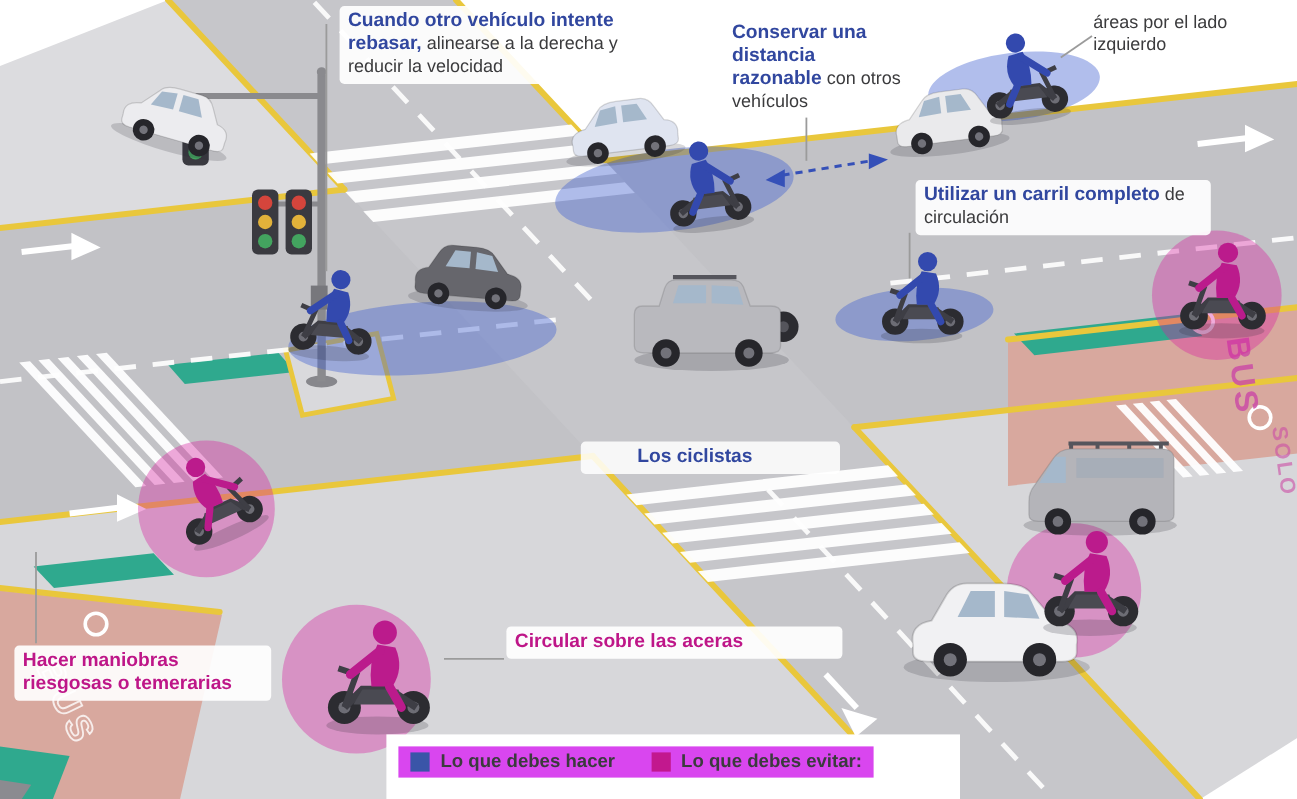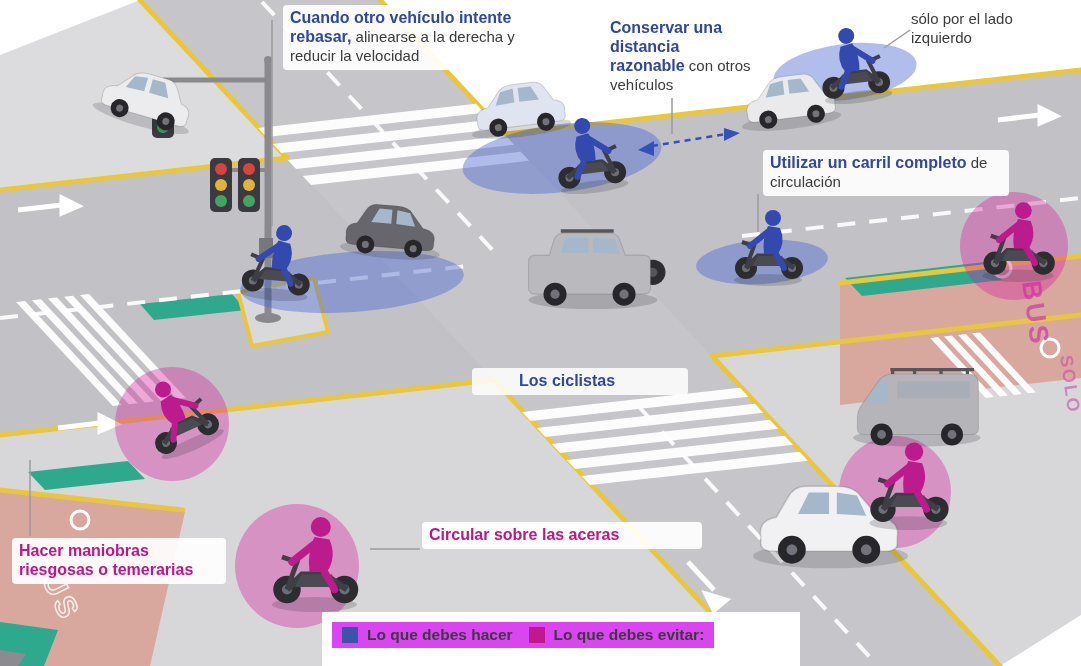--- a/index.html
+++ b/index.html
@@ -8,21 +8,21 @@
   .scene{position:absolute;left:0;top:0;}
   .ann{position:absolute;font-size:15px;line-height:1.25;color:#3b3b3d;}
   .ann .lead{font-weight:bold;font-size:16px;line-height:1.18;}
   .lead-do{color:#31479f;}
   .lead-avoid{color:#be1688;}
   .stack .lead,.stack .body{display:block;}
   .boxed{background:rgba(255,255,255,.92);padding:4px 7px;border-radius:4px;}
   .legend{position:absolute;left:332px;top:622px;display:flex;align-items:center;
           font-weight:bold;font-size:15.5px;color:#3b3b3d;background:#d946ef;padding:4px 10px;}
   .legend .sw{width:16px;height:16px;display:inline-block;margin-right:9px;}
-  .legend .item2{margin-left:16px;display:flex;align-items:center;}
+  .legend .item2{margin-left:30px;display:flex;align-items:center;}
   .legend .item1{display:flex;align-items:center;}
   .sw-do{background:#3a55a8;}
   .sw-avoid{background:#c2188e;}
 </style>
 </head>
 <body>
 
 <div class="stage">
 
 <svg class="scene" width="1081" height="666" viewBox="0 0 1081 666" xmlns="http://www.w3.org/2000/svg" xmlns:xlink="http://www.w3.org/1999/xlink">
@@ -245,30 +245,30 @@
   <span class="lead lead-do">Cuando otro vehículo intente rebasar,</span>
   <span class="body">alinearse a la derecha y reducir la velocidad</span>
 </div>
 
 <div class="ann" style="left:610px;top:19px;width:142px;">
   <span class="lead lead-do">Conservar una distancia razonable</span>
   <span class="body">con otros vehículos</span>
 </div>
 
 <div class="ann stack" style="left:911px;top:10px;width:152px;">
-  <span class="body">sólo por el lado izquierdo</span>
+  <span class="body">áreas por el lado izquierdo</span>
 </div>
 
 <div class="ann boxed" style="left:763px;top:150px;width:232px;">
   <span class="lead lead-do">Utilizar un carril completo</span>
   <span class="body">de circulación</span>
 </div>
 
 
-<div class="ann stack boxed" style="left:472px;top:368px;width:162px;background:rgba(255,255,255,.85);padding-left:47px;">
+<div class="ann stack boxed" style="left:484px;top:368px;width:162px;background:rgba(255,255,255,.85);padding-left:47px;">
   <span class="lead lead-do">Los ciclistas</span>
 </div>
 
 <div class="ann stack boxed" style="left:422px;top:522px;width:266px;">
   <span class="lead lead-avoid">Circular sobre las aceras</span>
 </div>
 
 <div class="ann stack boxed" style="left:12px;top:538px;width:200px;">
   <span class="lead lead-avoid">Hacer maniobras riesgosas o temerarias</span>
 </div>

